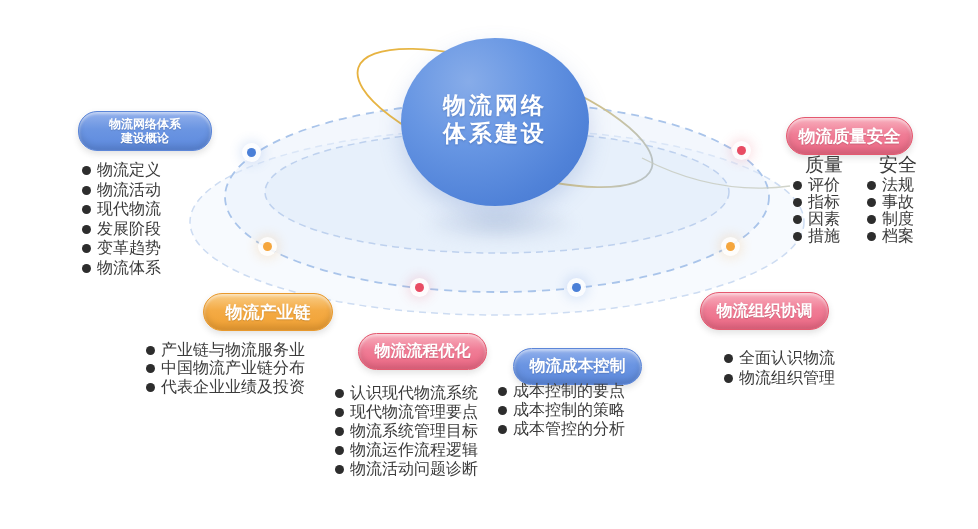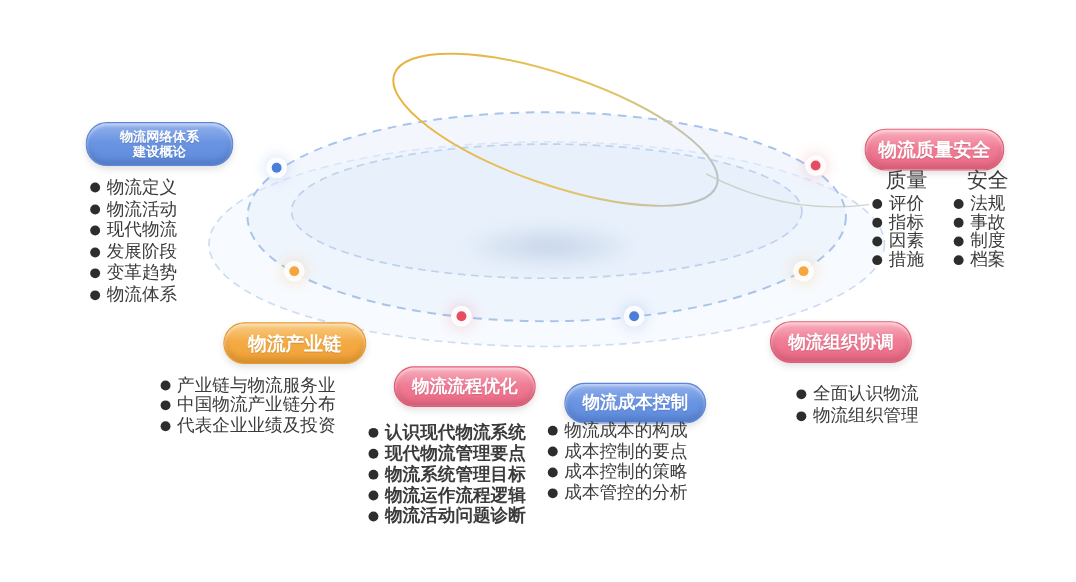--- a/index.html
+++ b/index.html
@@ -53,21 +53,21 @@
   #pill-org{left:700px;top:292px;width:127px;height:36px;font-size:16px;}
   
   .list{position:absolute;z-index:5;list-style:none;margin:0;padding:0;color:#3b3b3b;}
   .list li{display:flex;align-items:center;white-space:nowrap;justify-content:flex-end;}
   .b{width:9px;height:9px;border-radius:50%;background:#2d2d2d;margin-right:6px;flex:0 0 auto;}
   #list-overview{left:82px;top:161px;font-size:16px;}
   #list-overview li{height:19.5px;}
   #list-industry{left:146px;top:341px;font-size:16px;}
   #list-industry li{height:18.5px;}
   #list-process{left:335px;top:384px;font-size:16px;}
-  #list-process li{height:19px;font-weight:bold;}
+  #list-process li{height:19px;}
   #list-cost{left:498px;top:382px;font-size:16px;}
   #list-cost li{height:19px;}
   #list-org{left:724px;top:349px;font-size:16px;}
   #list-org li{height:19.5px;}
   
   .qcols{position:absolute;left:793px;top:154px;z-index:5;display:flex;gap:24px;color:#3b3b3b;}
   .qcol .qhead{font-size:19px;line-height:22px;padding-left:12px;margin-bottom:1px;}
   .qcol ul{list-style:none;margin:0;padding:0;font-size:16px;}
   .qcol li{display:flex;align-items:center;height:17px;white-space:nowrap;}
 </style>
@@ -85,20 +85,26 @@
       </linearGradient>
     </defs>
     <ellipse cx="497" cy="222" rx="307" ry="93" fill="rgba(238,244,252,0.45)" stroke="#cddcf2" stroke-width="1.5" stroke-dasharray="7 5"></ellipse>
     <ellipse cx="497" cy="197" rx="272" ry="95" fill="rgba(232,240,251,0.5)" stroke="#a9c4ea" stroke-width="1.8" stroke-dasharray="8 6"></ellipse>
     <ellipse cx="497" cy="192" rx="232" ry="61" fill="rgba(228,237,249,0.75)" stroke="#bed1ee" stroke-width="1.5" stroke-dasharray="7 5"></ellipse>
     <ellipse cx="505" cy="118" rx="155" ry="50" transform="rotate(19 505 118)" fill="none" stroke="url(#goldGrad)" stroke-width="1.8"></ellipse>
     <path d="M 642 158 Q 715 196 790 186" fill="none" stroke="#c5c9bd" stroke-width="1.3" opacity="0.8"></path>
   </svg>
 
   <div class="sphere-shadow"></div>
+  <div class="sphere">
+    <div class="sphere-text">
+      <span>物流网络</span>
+      <span>体系建设</span>
+    </div>
+  </div>
 
   <div class="dot blue" style="left:247px;top:148px;"></div>
   <div class="dot red" style="left:737px;top:146px;"></div>
   <div class="dot orange" style="left:263px;top:242px;"></div>
   <div class="dot orange" style="left:726px;top:242px;"></div>
   <div class="dot red" style="left:415px;top:283px;"></div>
   <div class="dot blue" style="left:572px;top:283px;"></div>
 
   <div class="pill p-blue" id="pill-overview">
     <span>物流网络体系</span>
@@ -222,24 +228,20 @@
         <span>物流活动问题诊断</span>
       </li>
   </ul>
 
   <div class="pill p-blue" id="pill-cost">
     <span>物流成本控制</span>
   </div>
   <ul class="list" id="list-cost">
     <li>
         <span class="b"></span>
-        <span>物流成本的构成</span>
-      </li>
-    <li>
-        <span class="b"></span>
         <span>成本控制的要点</span>
       </li>
     <li>
         <span class="b"></span>
         <span>成本控制的策略</span>
       </li>
     <li>
         <span class="b"></span>
         <span>成本管控的分析</span>
       </li>

